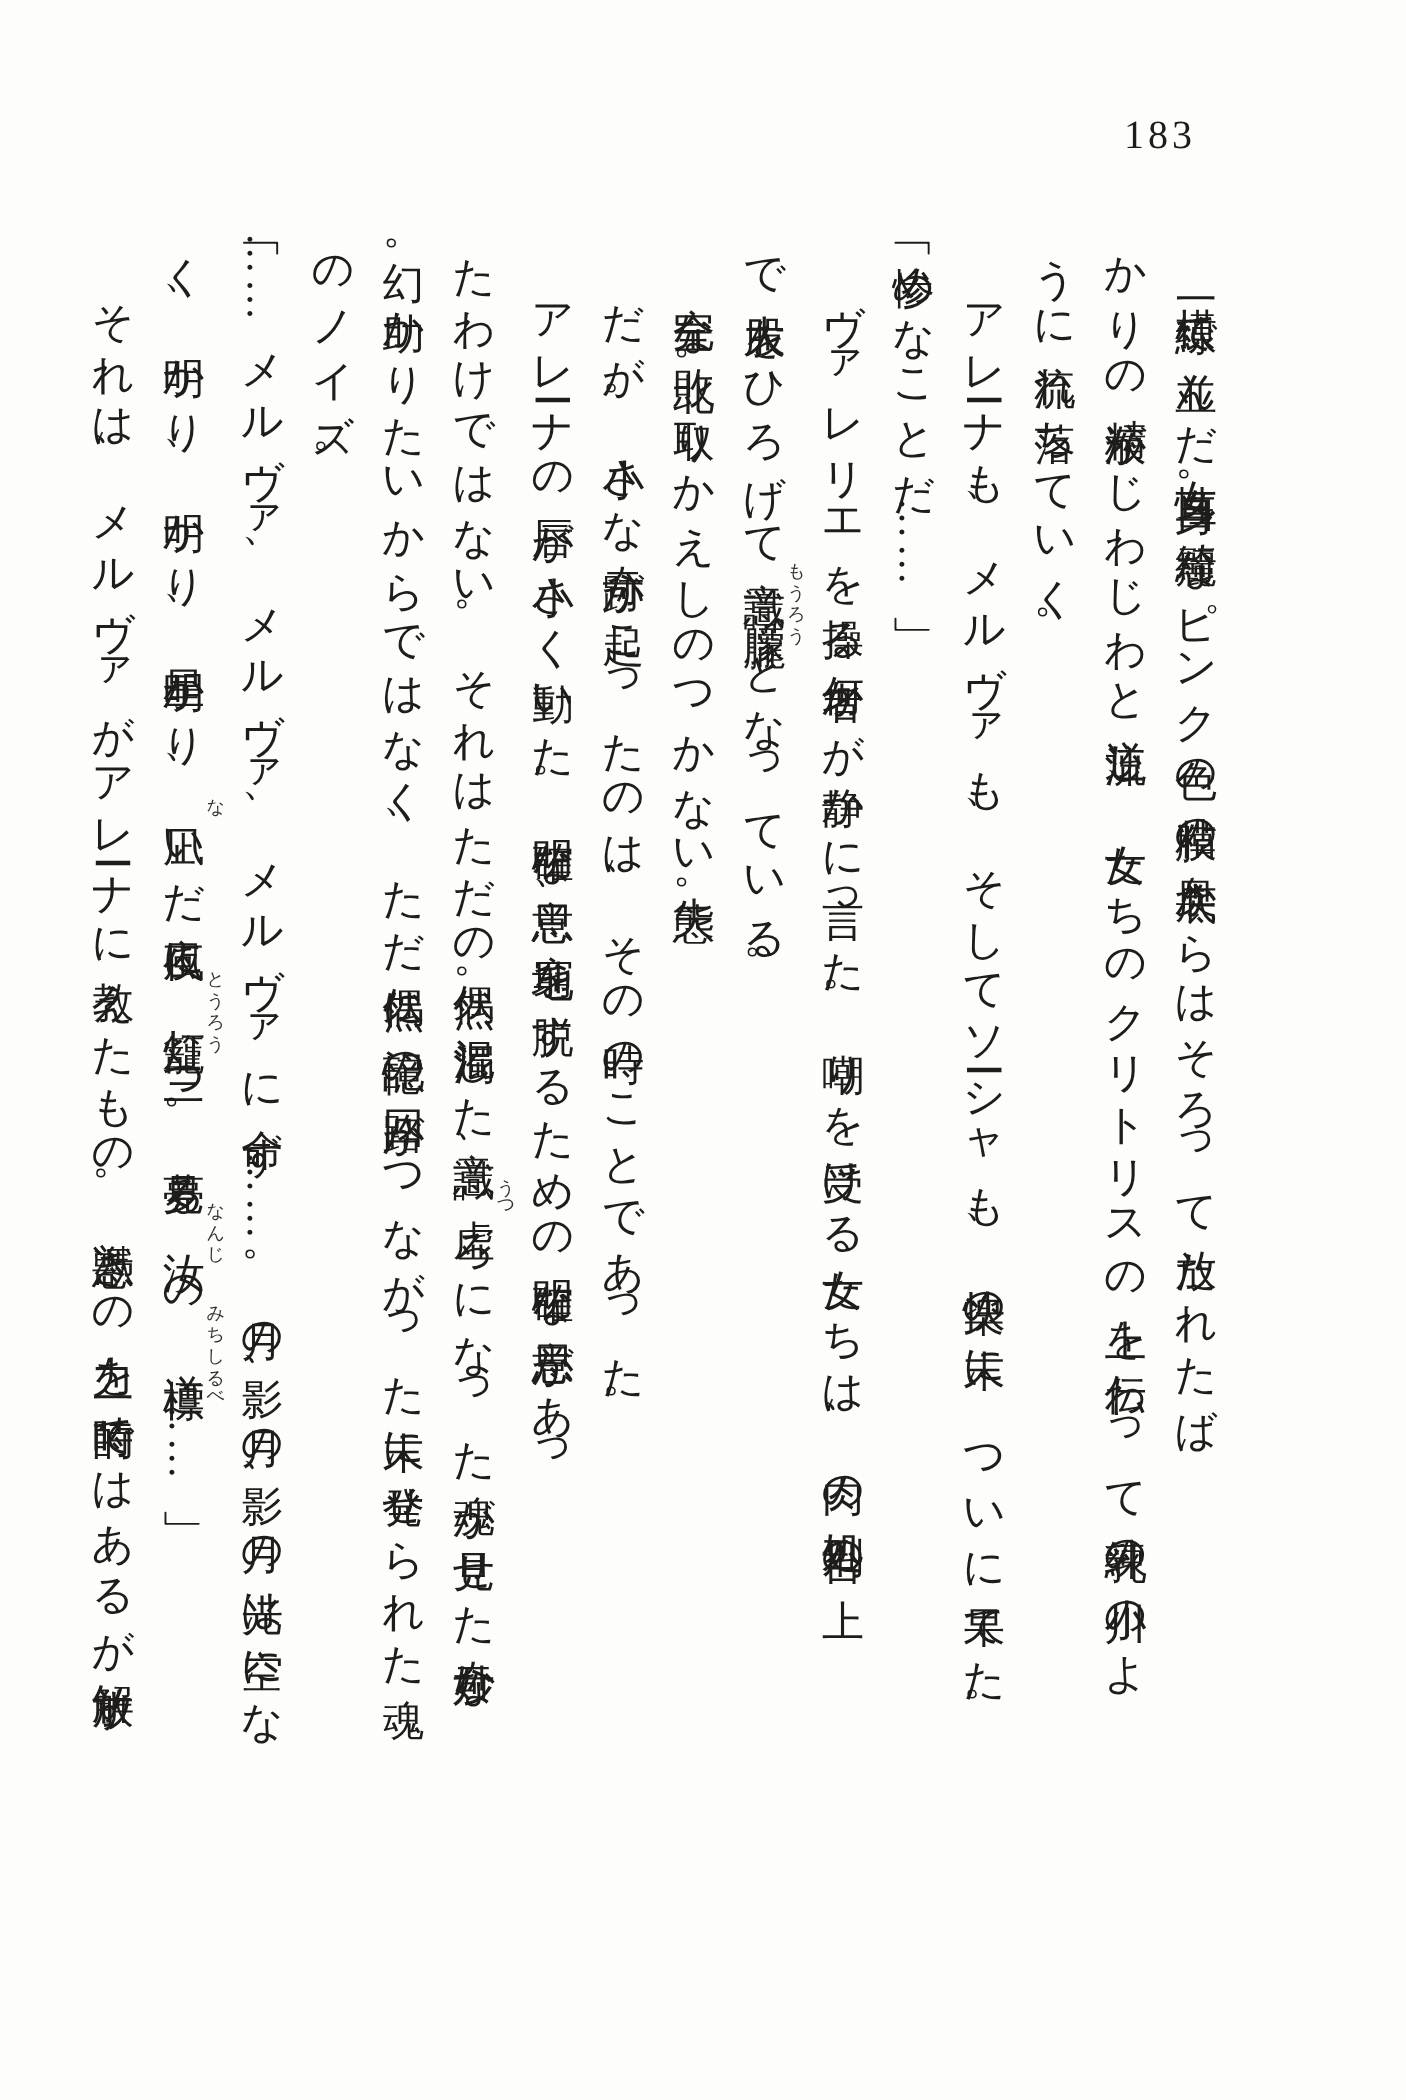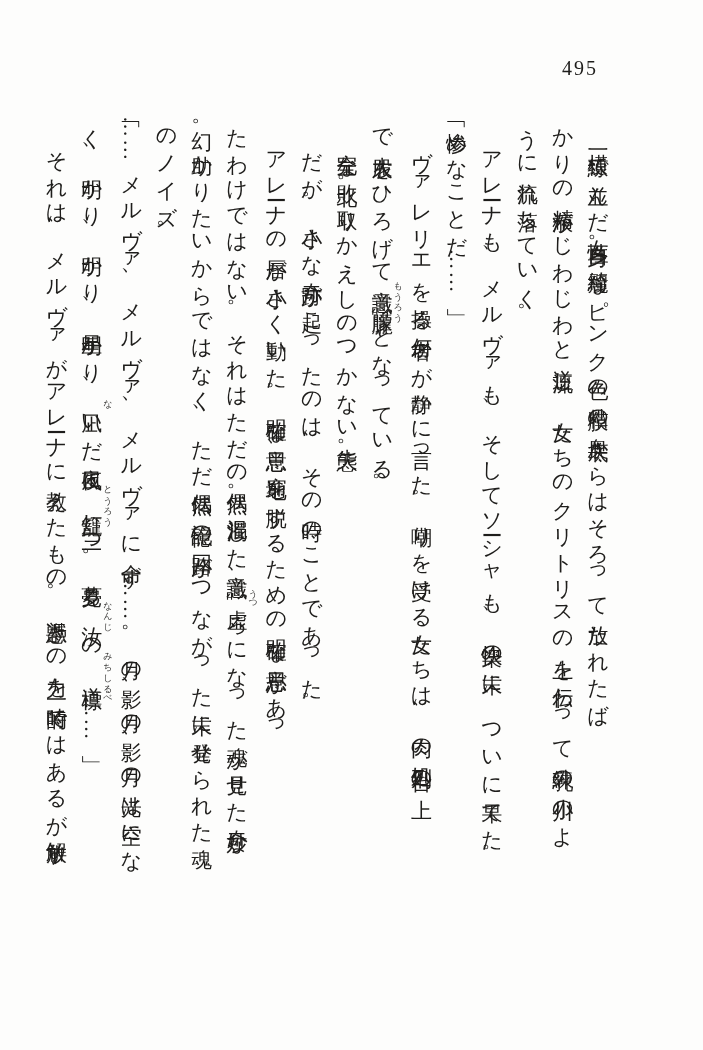--- a/index.html
+++ b/index.html
@@ -52,21 +52,21 @@
   rt {
     font-size: 9px;
     letter-spacing: 0.5px;
     opacity: 0.9;
   }
 </style>
 </head>
 <body style="background: rgb(253, 253, 252); color: rgb(30, 29, 27);">
 
 <div class="page">
-  <div class="page-number">495</div>
+  <div class="page-number">183</div>
   <div class="text-block">
       <div class="text-line indented">横一線で並んだ女性自身。綺麗なピンク色の粘膜の奥底からはそろって放たれたば</div>
       <div class="text-line">かりの精液がじわじわと逆流し、女たちのクリトリスの上を伝わって練乳の小川のよ</div>
       <div class="text-line">うに流れ落ちていく。</div>
       <div class="text-line indented">アレーナも、メルヴァも、そしてソーシャも、快楽の末に、ついに果てた。</div>
       <div class="text-line">「惨めなことだ……」</div>
       <div class="text-line indented">ヴァレリエを操る何者かが静かに言った。嘲りを受ける女たちは、肉の処刑台の上</div>
       <div class="text-line">で大股をひろげて意識<ruby>朦朧<rt>もうろう</rt></ruby>となっている。</div>
       <div class="text-line indented">完全な敗北。取りかえしのつかない失態。</div>
       <div class="text-line indented">だが。小さな奇跡が起こったのは、その時のことであった。</div>

